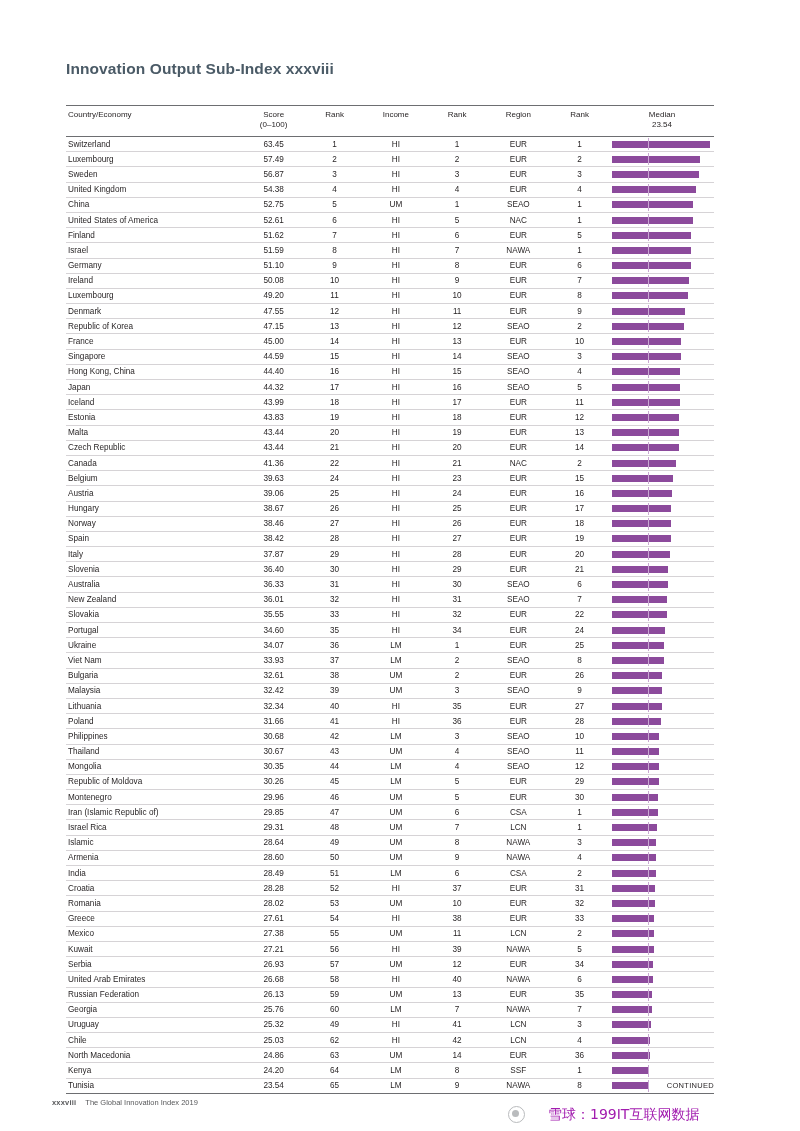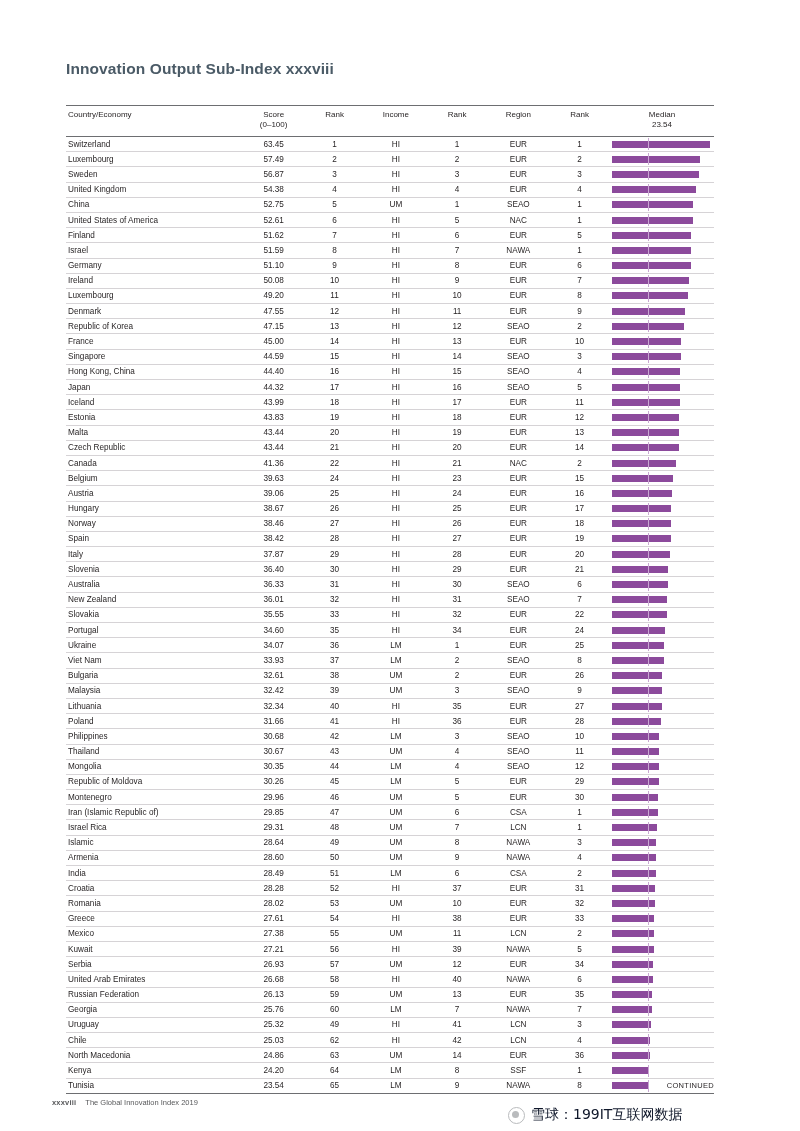--- a/index.html
+++ b/index.html
@@ -115,23 +115,23 @@
   .footer .folio {
     font-weight: bold;
     letter-spacing: 0.2px;
     margin-right: 7px;
   }
   .watermark {
     position: absolute;
     left: 508px;
     top: 1106px;
     display: flex;
-    align-items: flex-end;
-    gap: 6px;
-    color: #0f172a;
+    align-items: flex-start;
+    gap: 23px;
+    color: #a21caf;
     font-size: 14px;
     font-family: "DejaVu Sans", sans-serif;
   }
   .watermark .wm-ring {
     width: 15px;
     height: 15px;
     border: 1.4px solid #b9bbbd;
     border-radius: 50%;
     position: relative;
     flex: 0 0 auto;

